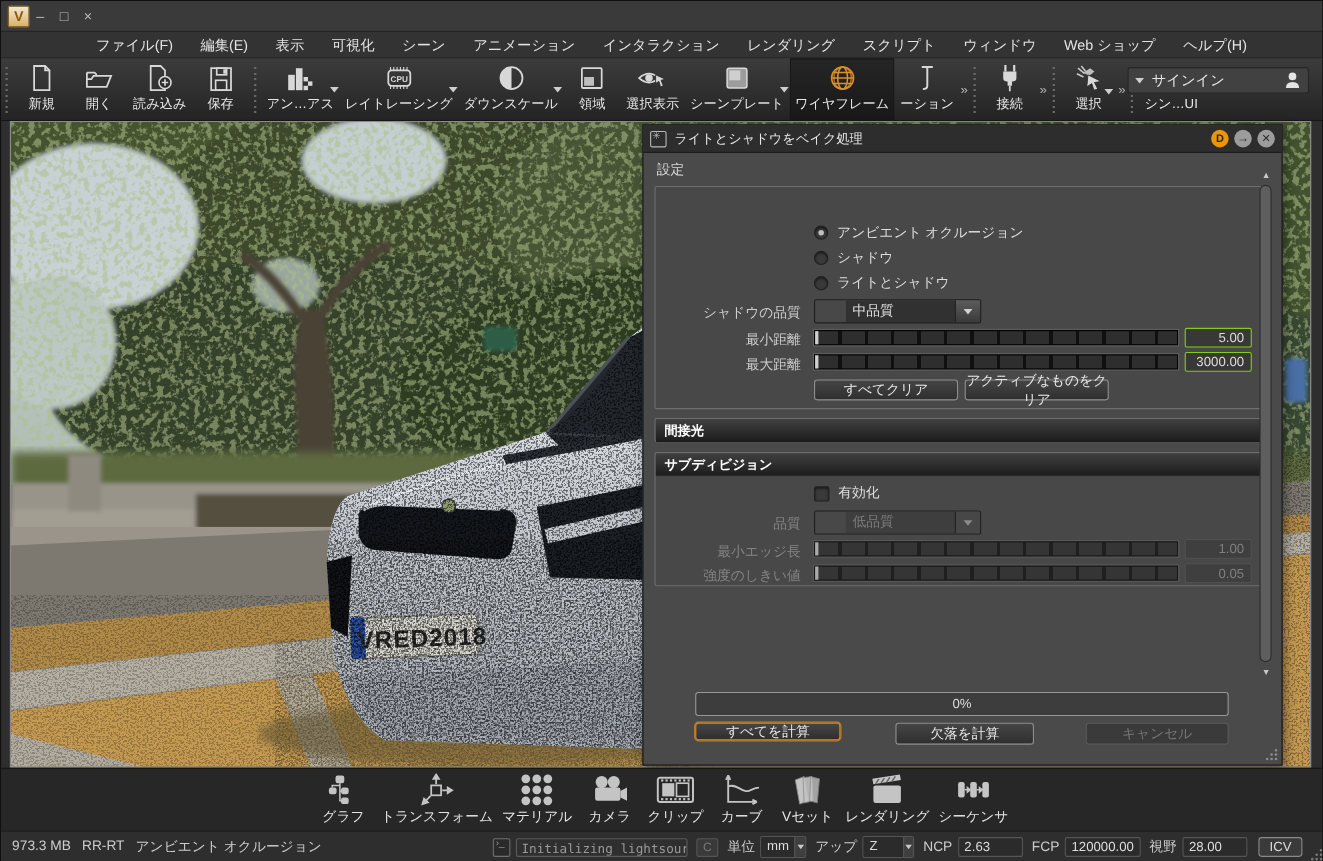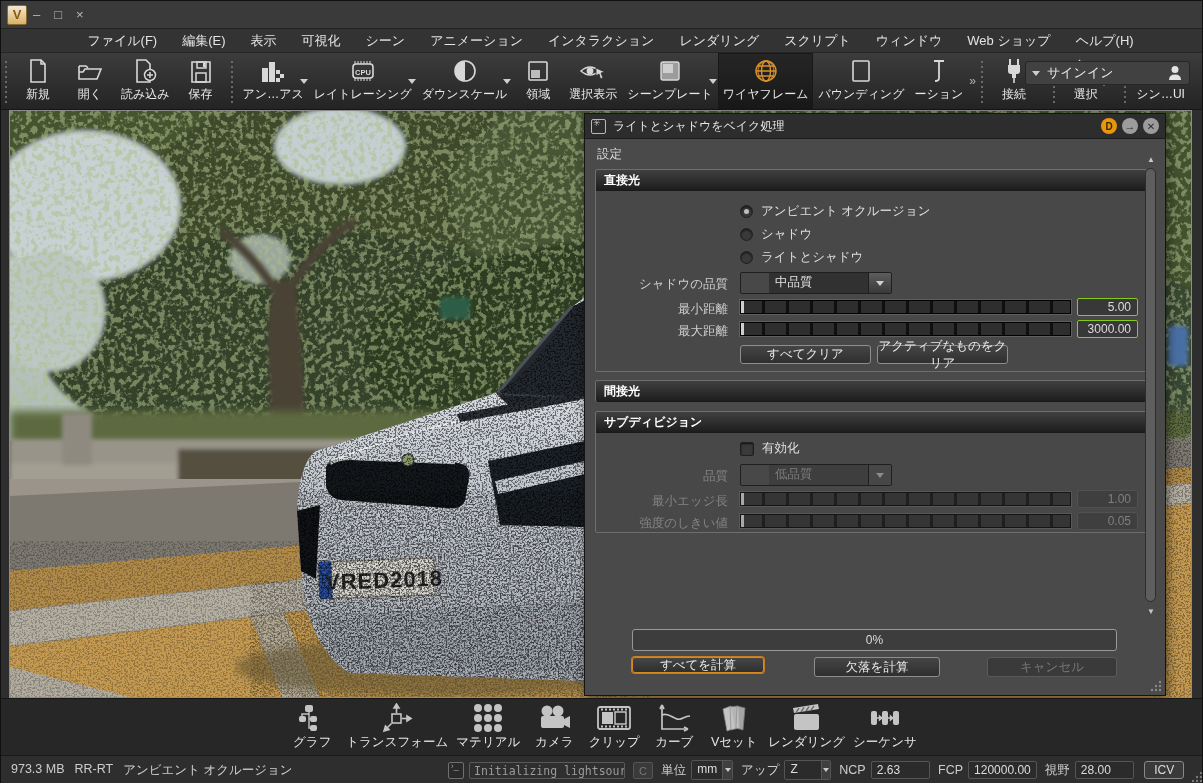--- a/index.html
+++ b/index.html
@@ -257,28 +257,20 @@
               <circle cx="14" cy="14" r="10"></circle>
               <ellipse cx="14" cy="14" rx="4.5" ry="10"></ellipse>
               <ellipse cx="14" cy="14" rx="8" ry="10" opacity=".7"></ellipse>
               <path d="M4 14 L24 14 M5.5 9 L22.5 9 M5.5 19 L22.5 19"></path>
             </g>
           </svg>
       </div>
       <div class="tlabel">ワイヤフレーム</div>
     </div>
 
-    <div class="tcell">
-      <div class="ticon">
-        <svg width="26" height="26" viewBox="0 0 26 26">
-            <rect x="5" y="3" width="16" height="20" rx="1" fill="none" stroke="#d8d8d8" stroke-width="1.6"></rect>
-          </svg>
-      </div>
-      <div class="tlabel">バウンディング</div>
-    </div>
 
     <div class="tcell">
       <div class="ticon">
         <svg width="18" height="26" viewBox="0 0 18 26">
             <path d="M4 3 L14 3 M9 3 L9 20 Q9 23 5 23" fill="none" stroke="#d8d8d8" stroke-width="1.8"></path>
           </svg>
       </div>
       <div class="tlabel">ーション</div>
     </div>
 
@@ -461,21 +453,20 @@
     <div class="dlg-title">
       <div class="dlg-title-icon"></div>
       <div class="dlg-title-text">ライトとシャドウをベイク処理</div>
       <div class="cbtn dock">D</div>
       <div class="cbtn undock">→</div>
       <div class="cbtn close">✕</div>
     </div>
     <div class="dlg-tab">設定</div>
 
     <div class="grp" style="top:55px;height:203px;">
-      <div class="grp-h">直接光</div>
       <div class="row" style="left:144px;top:33px;">
         <span class="radio sel"></span>
         <span class="rtext">アンビエント オクルージョン</span>
       </div>
       <div class="row" style="left:144px;top:56px;">
         <span class="radio"></span>
         <span class="rtext">シャドウ</span>
       </div>
       <div class="row" style="left:144px;top:79px;">
         <span class="radio"></span>

